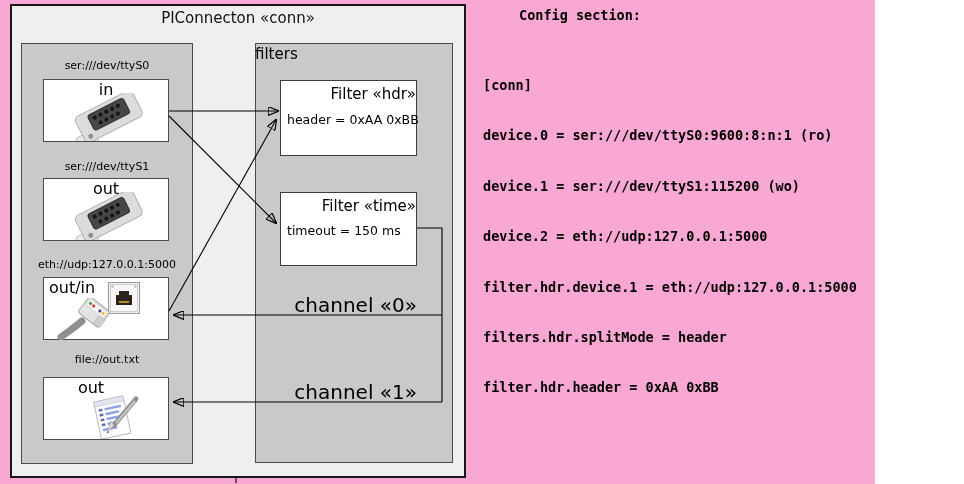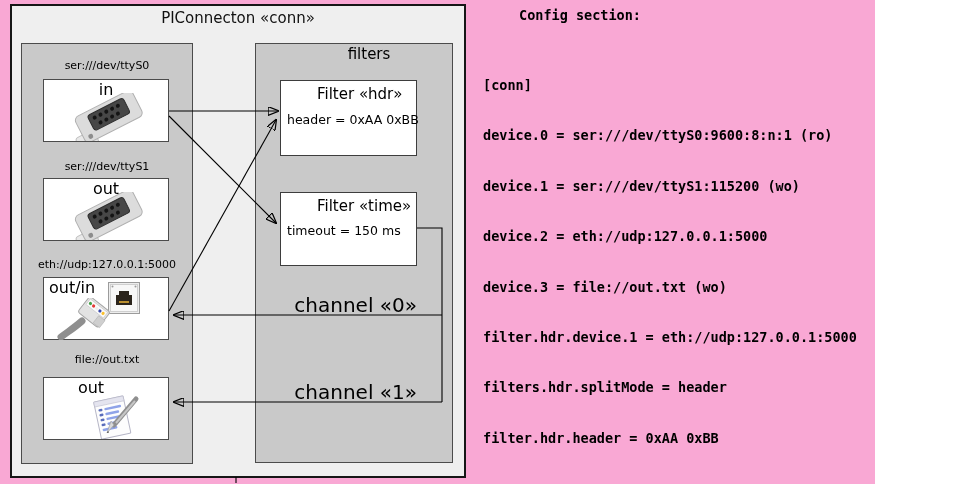--- a/index.html
+++ b/index.html
@@ -8,32 +8,32 @@
   .abs{position:absolute;box-sizing:border-box;}
 
   
   .outer{left:10px;top:4px;width:456px;height:474px;background:#efefef;border:2.5px solid #161616;}
   .diagram-title{left:10px;top:9px;width:456px;text-align:center;font-size:15px;color:#101010;}
 
   
   .panel{background:#c9c9c9;border:1.5px solid #4b4b4b;}
   .panel-devices{left:21px;top:43px;width:172px;height:421px;}
   .panel-filters{left:255px;top:43px;width:198px;height:420px;}
-  .filters-title{left:270px;top:45px;width:198px;text-align:center;font-size:15px;}
+  .filters-title{left:255px;top:45px;width:198px;text-align:left;font-size:15px;}
 
   
   .dev-label{left:21px;width:172px;text-align:center;font-size:11px;white-space:nowrap;}
   .dev-box{left:43px;width:126px;height:63px;background:#ffffff;border:1.2px solid #4b4b4b;}
   .dev-dir{position:absolute;top:0px;left:0;right:0;text-align:center;font-size:16px;}
   .dev-dir-left{position:absolute;top:0px;left:5px;font-size:16px;}
   .dev-icon{position:absolute;}
 
   
   .filter-box{left:280px;width:137px;background:#ffffff;border:1.2px solid #3d3d3d;}
-  .filter-title{position:absolute;top:4px;left:0;right:0;text-align:left;font-size:15px;padding-left:36px;}
+  .filter-title{position:absolute;top:4px;left:0;right:0;text-align:right;font-size:15px;padding-left:36px;}
   .filter-params{position:absolute;left:6px;right:2px;font-size:12.5px;line-height:15px;white-space:nowrap;}
 
   .channel-label{left:255px;width:162px;text-align:right;font-size:20px;}
 
   
   .arrows{position:absolute;left:0;top:0;pointer-events:none;}
   .arrows line,.arrows path{stroke:#000;stroke-width:1.1;fill:none;}
 
   
   .cfg{font-family:"DejaVu Sans Mono",monospace;font-weight:bold;color:#000;white-space:pre;}
@@ -178,21 +178,20 @@
     <line x1="442" y1="402" x2="174" y2="402" marker-end="url(#ah)"></line>
     <line x1="236" y1="477" x2="236" y2="483"></line>
   </svg>
 
   <div class="abs cfg cfg-heading">Config section:</div>
   <div class="abs cfg cfg-lines">
     <div class="cfg-line">[conn]</div>
     <div class="cfg-line">device.0 = ser:///dev/ttyS0:9600:8:n:1 (ro)</div>
     <div class="cfg-line">device.1 = ser:///dev/ttyS1:115200 (wo)</div>
     <div class="cfg-line">device.2 = eth://udp:127.0.0.1:5000</div>
-    <div class="cfg-line">device.3 = file://out.txt (wo)</div>
     <div class="cfg-line">filter.hdr.device.1 = eth://udp:127.0.0.1:5000</div>
     <div class="cfg-line">filters.hdr.splitMode = header</div>
     <div class="cfg-line">filter.hdr.header = 0xAA 0xBB</div>
     
     
     
     
     
     
     

